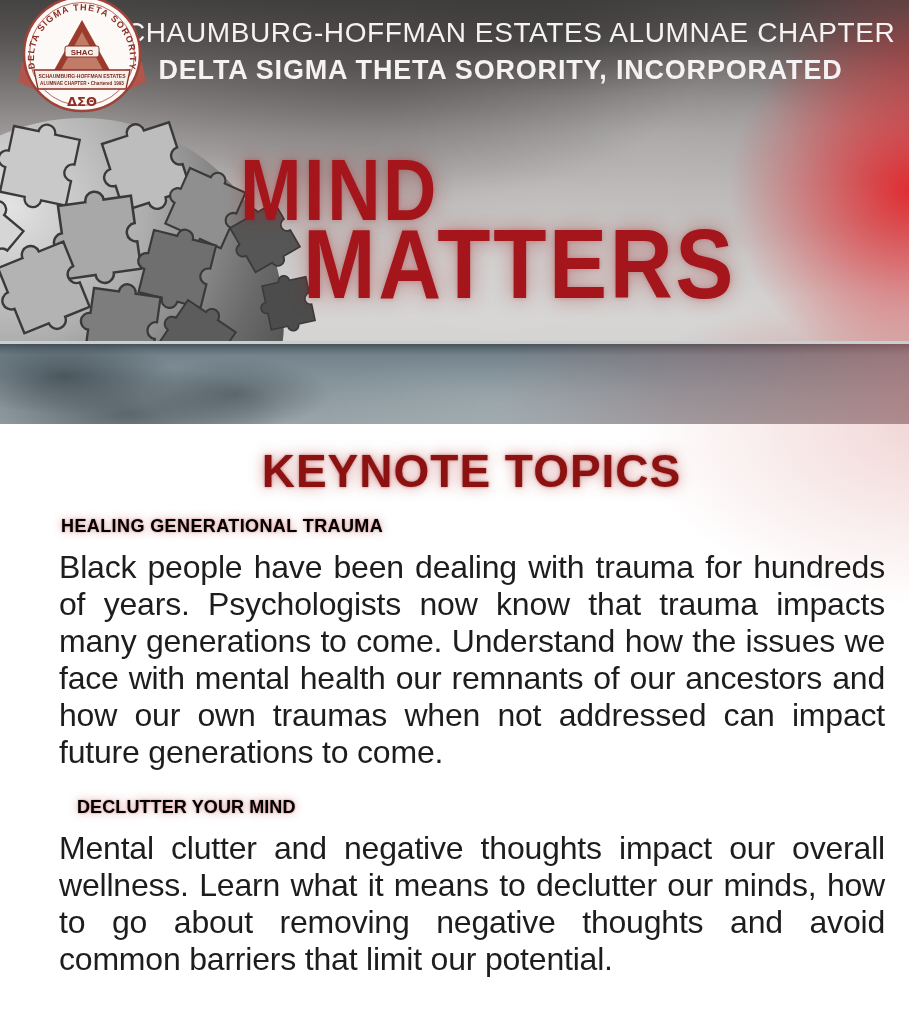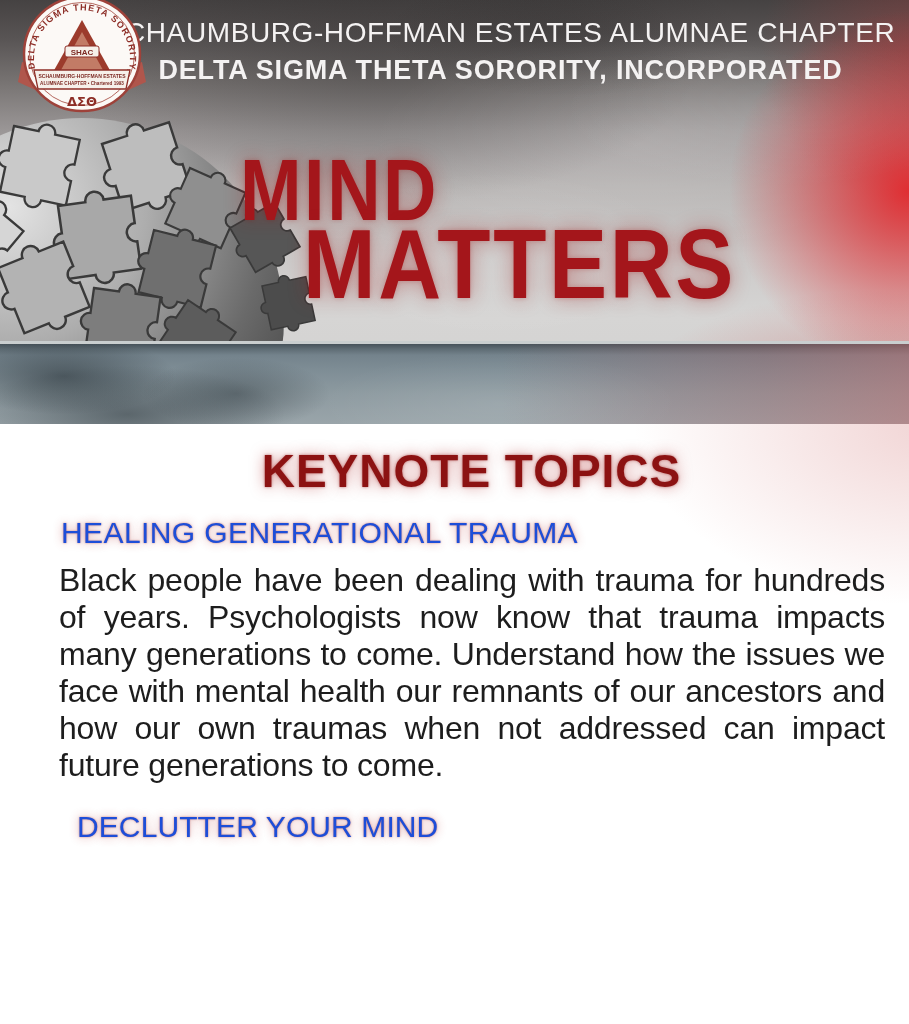--- a/index.html
+++ b/index.html
@@ -62,21 +62,21 @@
     position:absolute;inset:0;pointer-events:none;
     background:radial-gradient(ellipse 430px 260px at 101% 0%, rgba(220,148,148,.40), transparent 70%);
   }
   .keynote{
     position:relative;margin:20px 0 0 0;text-align:center;
     color:#8c1212;font-size:46px;font-weight:bold;letter-spacing:1px;
     text-shadow:0 0 14px rgba(175,40,40,.50),0 0 3px rgba(140,20,20,.55);
   }
   .topic-title{
     position:relative;margin:18px 42px 0 44px;
-    color:#1d4ed8;font-size:30px;font-weight:normal;letter-spacing:.4px;
+    color:#000000;font-size:18px;font-weight:bold;letter-spacing:.4px;
     text-shadow:0 0 10px rgba(180,40,40,.45),0 0 2px rgba(150,20,25,.5);
   }
   .topic-title.second{margin-top:26px;letter-spacing:.1px;padding-left:16px;}
   .topic-body{
     position:relative;margin:12px 41px 0 42px;
     color:#1d1d1d;font-size:32px;line-height:37px;letter-spacing:-.2px;
     text-align:justify;
   }
 </style>
 </head>
@@ -160,15 +160,16 @@
 
   <div class="content">
     <div class="content-tint"></div>
 
     <div class="keynote">KEYNOTE TOPICS</div>
 
     <div class="topic-title">HEALING GENERATIONAL TRAUMA</div>
     <div class="topic-body">Black people have been dealing with trauma for hundreds of years. Psychologists now know that trauma impacts many generations to come. Understand how the issues we face with mental health our remnants of our ancestors and how our own traumas when not addressed can impact future generations to come.</div>
 
     <div class="topic-title second">DECLUTTER YOUR MIND</div>
+    <div class="topic-body">Mental clutter and negative thoughts impact our overall wellness. Learn what it means to declutter our minds, how to go about removing negative thoughts and avoid common barriers that limit our potential.</div>
   </div>
 
 </div>
 
 </body></html>

